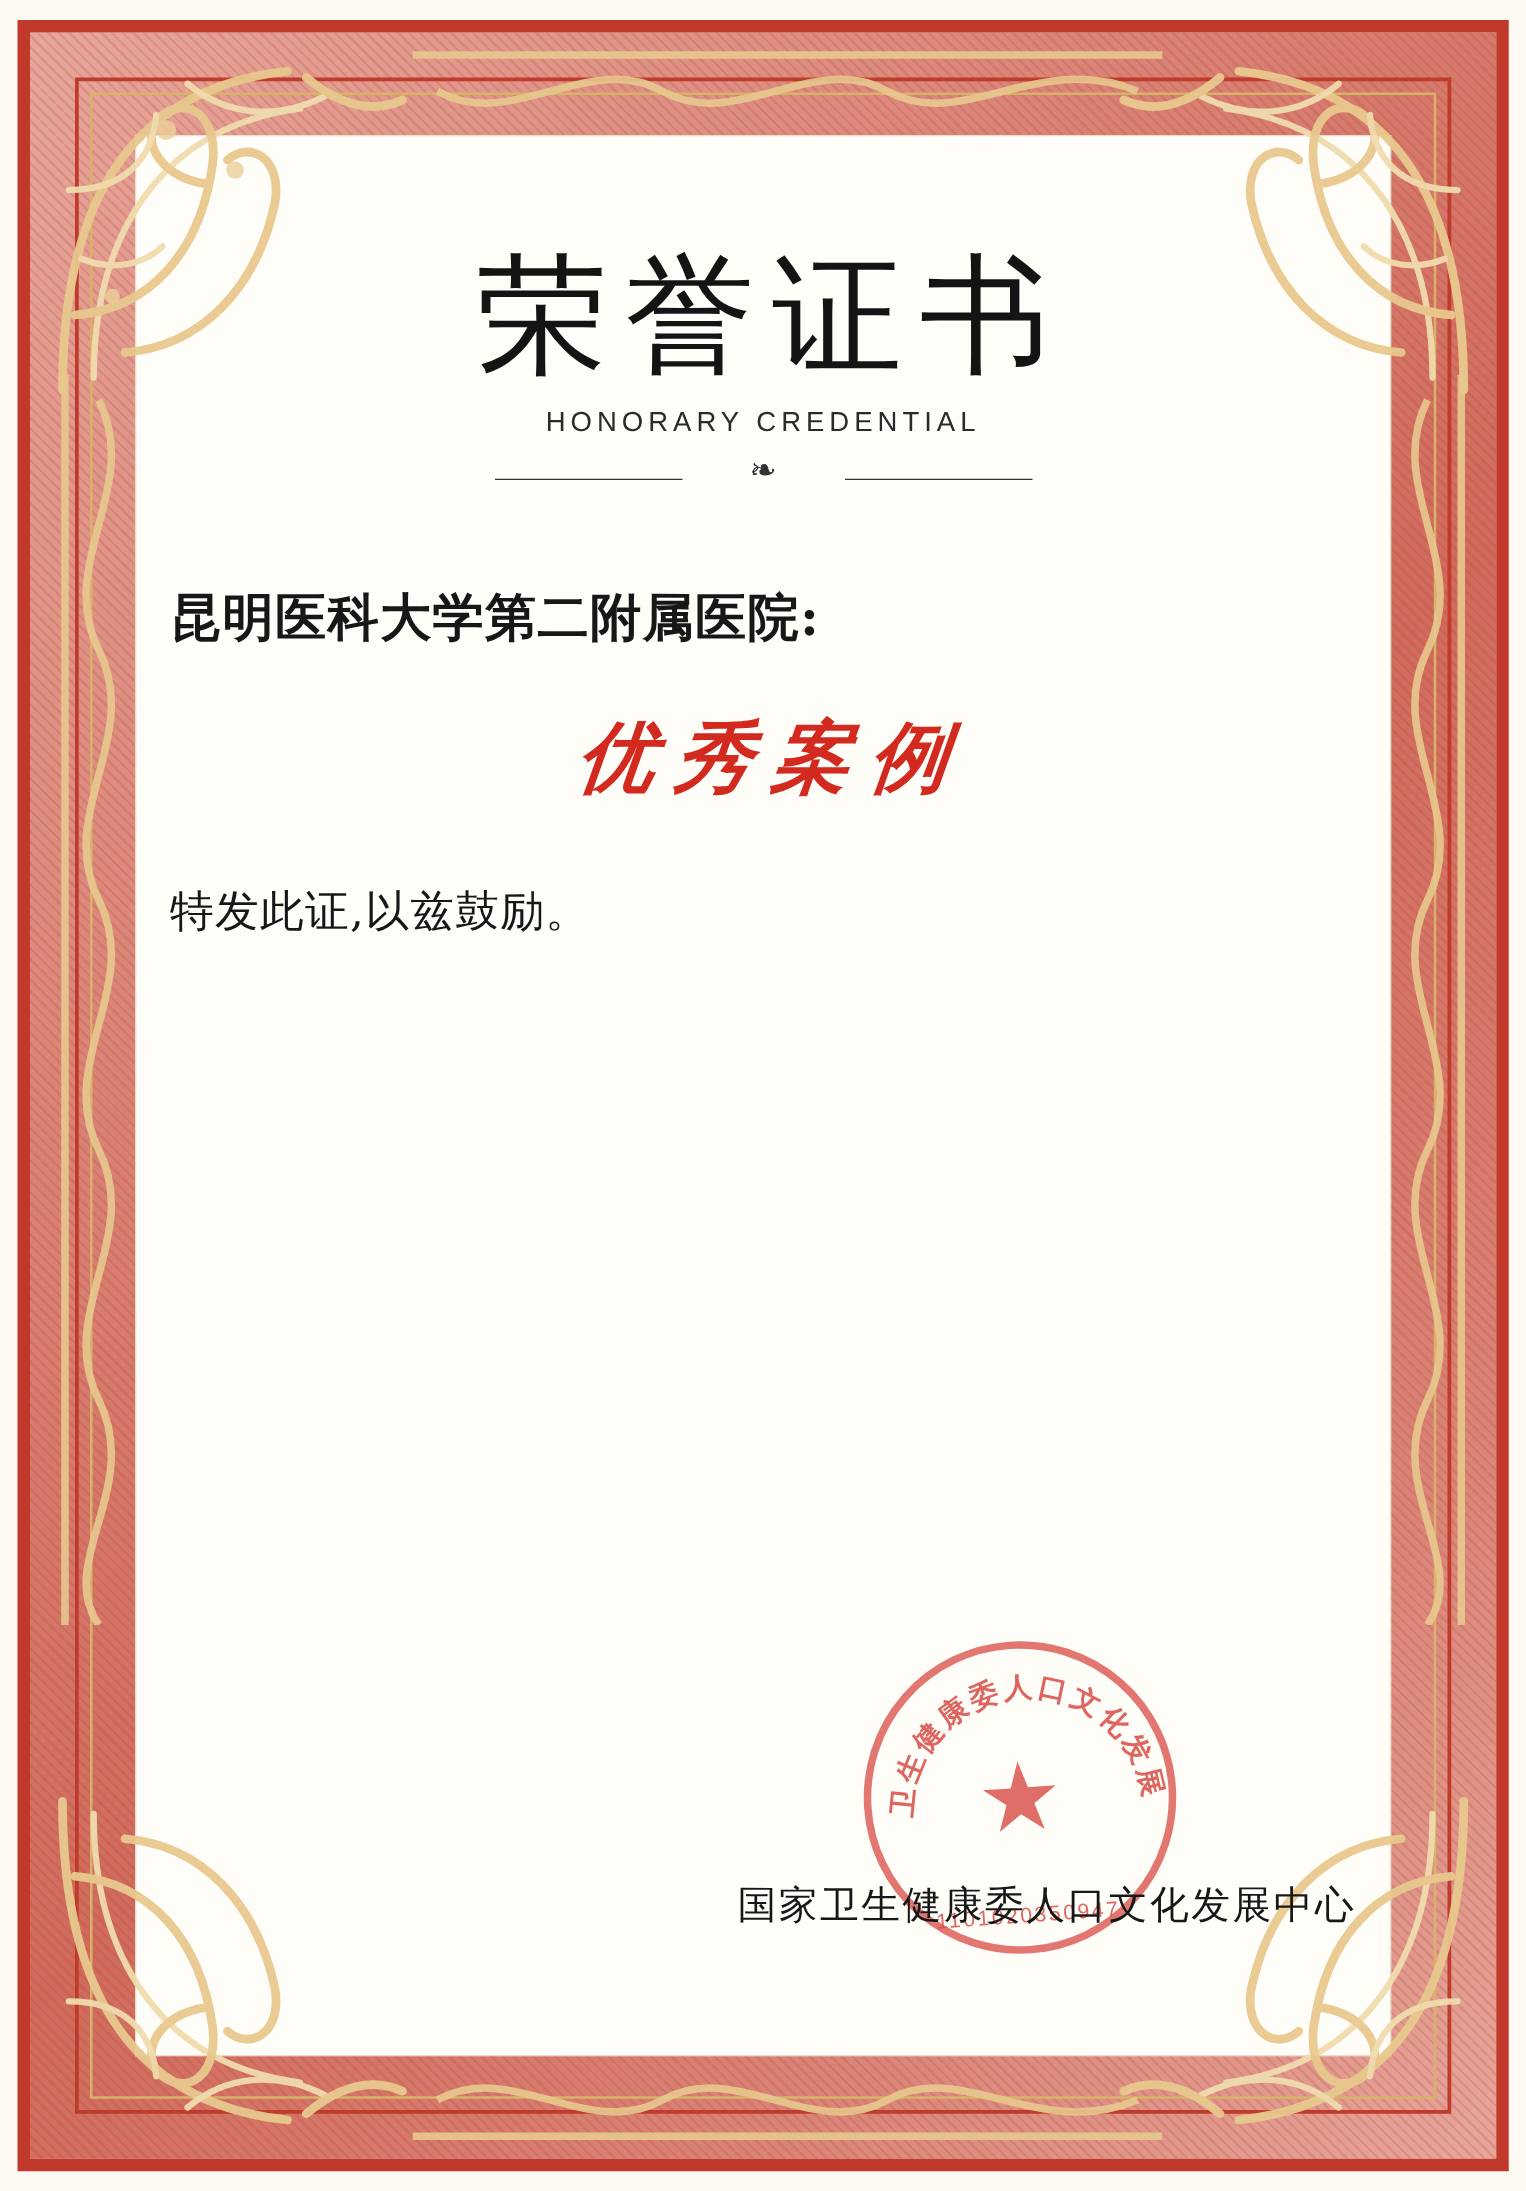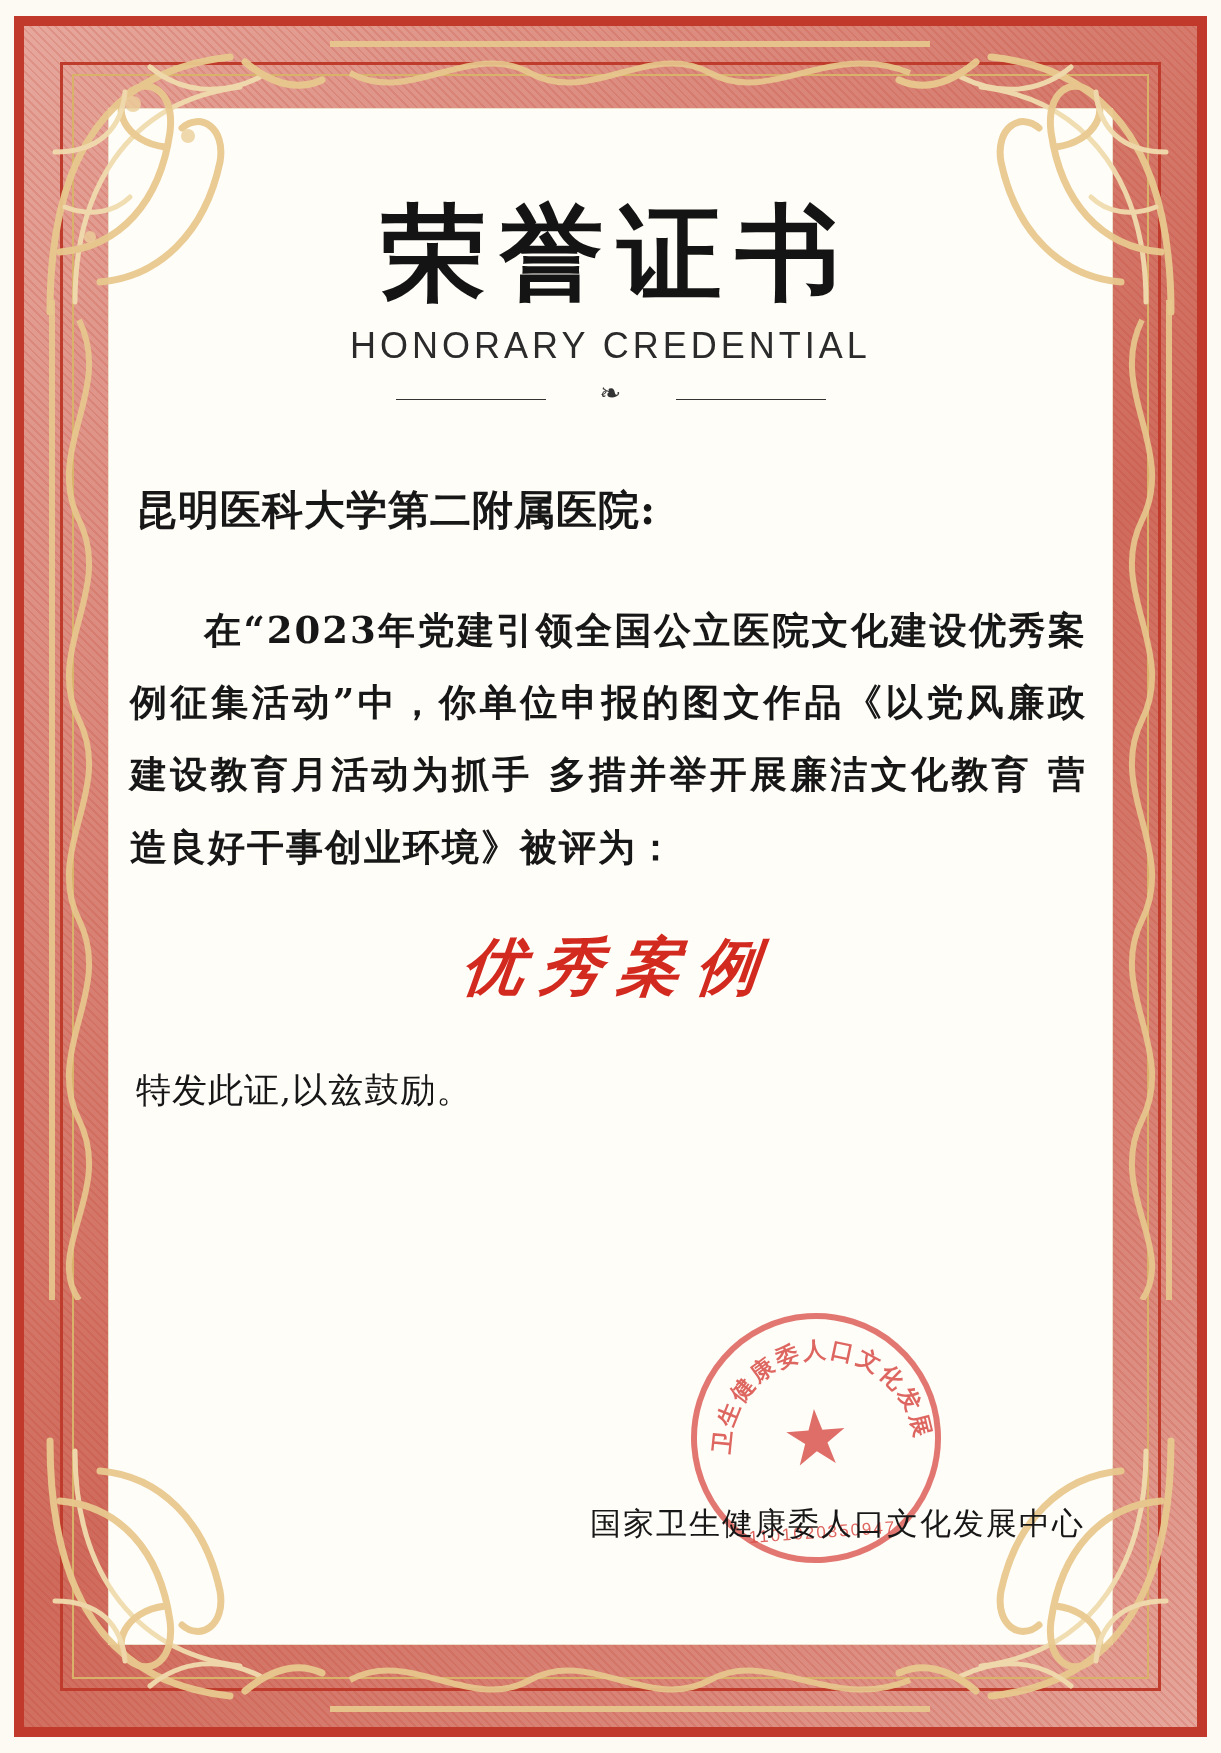--- a/index.html
+++ b/index.html
@@ -92,31 +92,31 @@
     left: 130px;
     top: 150px;
     right: 130px;
     bottom: 130px;
   }
 
   .title-zh {
     text-align: center;
     font-family: "DejaVu Serif", "Liberation Serif", serif;
     font-size: 104px;
-    font-weight: 700;
+    font-weight: 400;
     letter-spacing: 14px;
     color: #141414;
     line-height: 1.05;
     margin-top: 48px;
     text-indent: 14px;
   }
   .title-en {
     text-align: center;
     font-family: "Liberation Sans", sans-serif;
-    font-size: 36px;
+    font-size: 22px;
     letter-spacing: 4px;
     color: #2b2b2b;
     margin-top: 18px;
   }
   .title-rule {
     margin: 22px auto 0 auto;
     width: 430px;
     height: 20px;
     position: relative;
   }
@@ -343,21 +343,20 @@
     <div class="title-en">HONORARY CREDENTIAL</div>
 
     <div class="title-rule">
       <span class="line l"></span>
       <span class="orn">❧</span>
       <span class="line r"></span>
     </div>
 
     <div class="salutation">昆明医科大学第二附属医院:</div>
 
-    <div class="body-text">在“2023年党建引领全国公立医院文化建设优秀案例征集活动”中，你单位申报的图文作品《以党风廉政建设教育月活动为抓手 多措并举开展廉洁文化教育 营造良好干事创业环境》被评为：</div>
 
     <div class="award-name">优秀案例</div>
 
     <div class="closing">特发此证,以兹鼓励。</div>
 
     <div class="seal">
       <svg class="seal-arc" viewBox="0 0 250 250">
         <defs>
           <path id="arcpath" d="M 32 132 A 93 93 0 1 1 218 132"></path>
         </defs>

